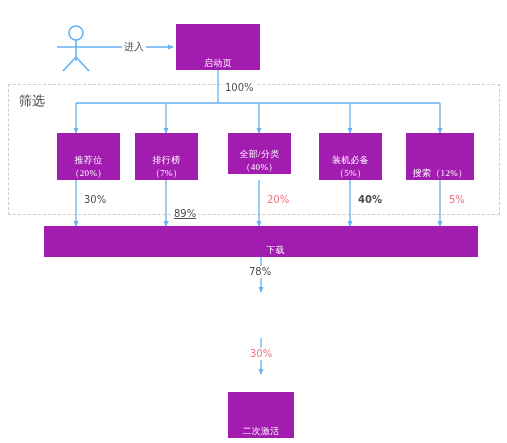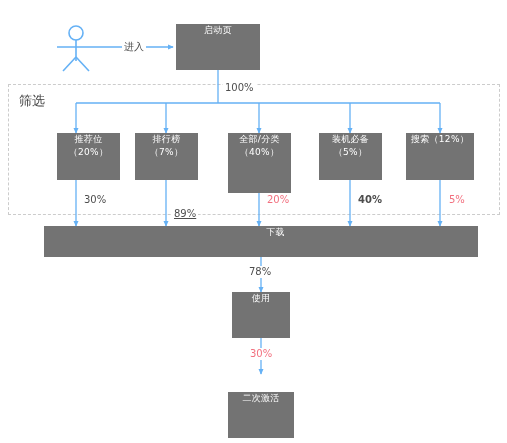--- a/index.html
+++ b/index.html
@@ -22,31 +22,32 @@
   svg.layer {
     position: absolute;
     left: 0;
     top: 0;
     width: 507px;
     height: 443px;
     pointer-events: none;
   }
   .node {
     position: absolute;
-    background: #737373;
+    background: #a21caf;
     color: #ffffff;
     display: flex;
     flex-direction: column;
     align-items: center;
-    justify-content: flex-start;
+    justify-content: flex-end;
     font-size: 9px;
     line-height: 13px;
     letter-spacing: 0.3px;
     text-align: center;
     box-sizing: border-box;
+    font-family: Liberation Serif, serif;
   }
   .node .ln { display: block; white-space: nowrap; }
   .label {
     position: absolute;
     font-size: 10px;
     color: #4d4d4d;
     white-space: nowrap;
     background: #ffffff;
     padding: 0 2px;
     line-height: 12px;
@@ -118,41 +119,38 @@
   <div class="node" style="left:45px; top:133px; width:63px; height:47px;margin-left:12px;">
     <span class="ln">推荐位</span>
     <span class="ln">（20%）</span>
   </div>
 
   <div class="node" style="left:135px; top:133px; width:63px; height:47px;">
     <span class="ln">排行榜</span>
     <span class="ln">（7%）</span>
   </div>
 
-  <div class="node" style="left:228px; top:133px; width:63px; height:60px;">
+  <div class="node" style="left:228px; top:133px; width:63px; height:41px;">
     <span class="ln">全部/分类</span>
     <span class="ln">（40%）</span>
   </div>
 
   <div class="node" style="left:319px; top:133px; width:63px; height:47px;">
     <span class="ln">装机必备</span>
     <span class="ln">（5%）</span>
   </div>
 
   <div class="node" style="left:406px; top:133px; width:68px; height:47px;">
     <span class="ln">搜索（12%）</span>
   </div>
 
   <div class="node" style="left:44px; top:226px; width:434px; height:31px;padding-left:29px;">
     <span class="ln">下载</span>
   </div>
 
-  <div class="node" style="left:232px; top:292px; width:58px; height:46px;">
-    <span class="ln">使用</span>
-  </div>
 
   <div class="node" style="left:228px; top:392px; width:66px; height:46px;">
     <span class="ln">二次激活</span>
   </div>
 
   <div class="label" style="left:122px; top:41px;">进入</div>
 
   <div class="label" style="left:223px; top:82px;">100%</div>
 
   <div class="label" style="left:82px; top:194px;">30%</div>

